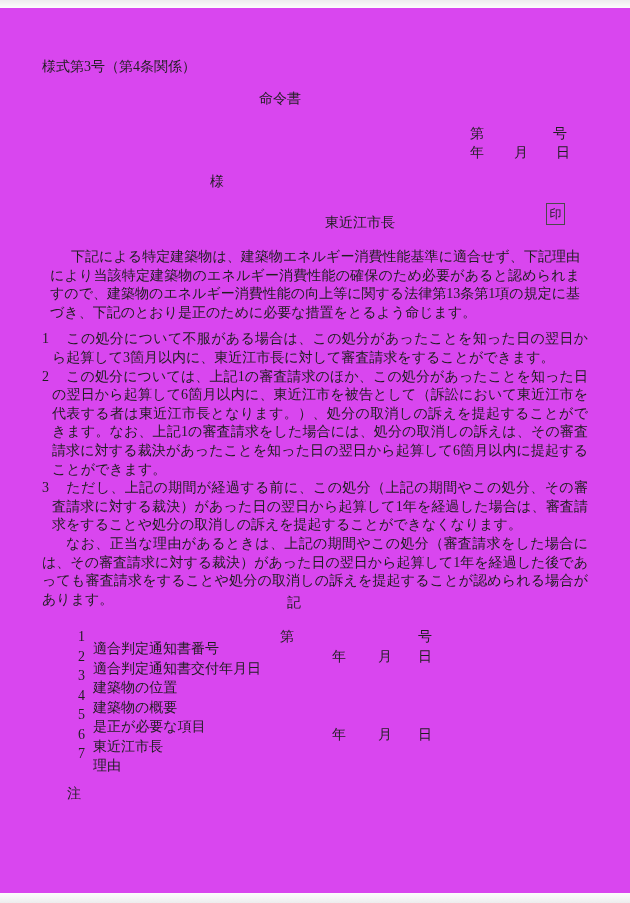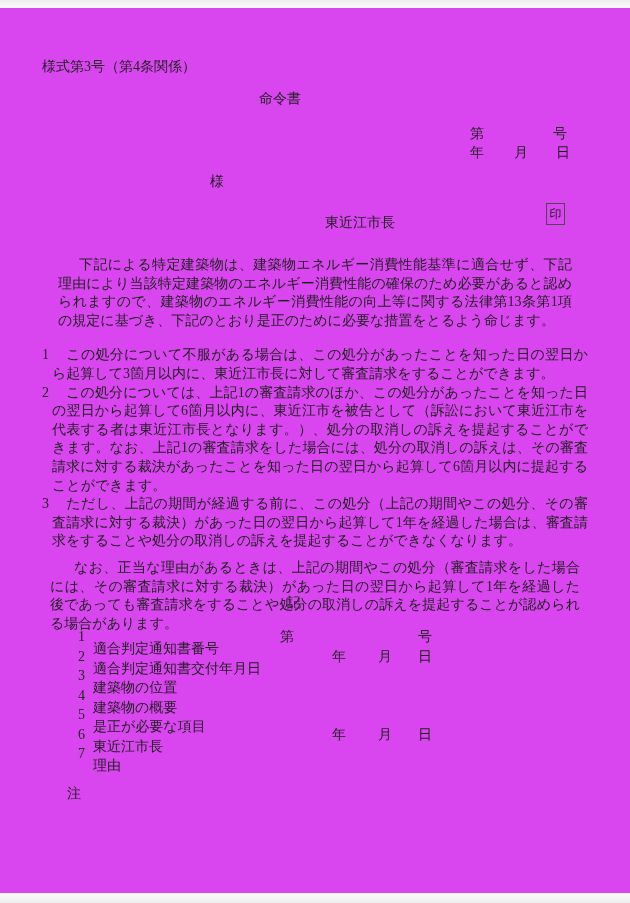--- a/index.html
+++ b/index.html
@@ -31,24 +31,24 @@
   .addressee{position:absolute;top:173px;left:210px;}
   .issuer{position:absolute;top:214px;left:325px;}
   .seal-box{
     position:absolute;top:203px;left:546px;
     width:17px;height:20px;
     border:1px solid #4a4a4a;
     text-align:center;line-height:20px;font-size:12px;
   }
 
   .body-flow{position:absolute;top:240px;left:42px;width:546px;text-align:justify;}
-  .para{text-indent:21px;margin:16px;}
+  .para{text-indent:21px;margin:8px;}
   .item{padding-left:10px;text-indent:-10px;margin:0;}
   .item-no{display:inline-block;width:24px;text-indent:0;}
-  .nao-para{text-indent:24px;margin:8px;}
+  .nao-para{text-indent:24px;margin:0;}
 
   .ki-heading{position:absolute;top:594px;left:287px;}
   .ki-rows{position:absolute;top:628px;left:42px;width:546px;}
   .ki-row{position:relative;height:19.5px;}
   .ki-no{position:absolute;left:36px;top:0;}
   .ki-label{position:absolute;left:51px;top:0;margin-top:12px;}
   .vp{position:absolute;top:0;}
   .vp-dai{left:238px;}
   .vp-go{left:376px;}
   .vp-year{left:290px;}

